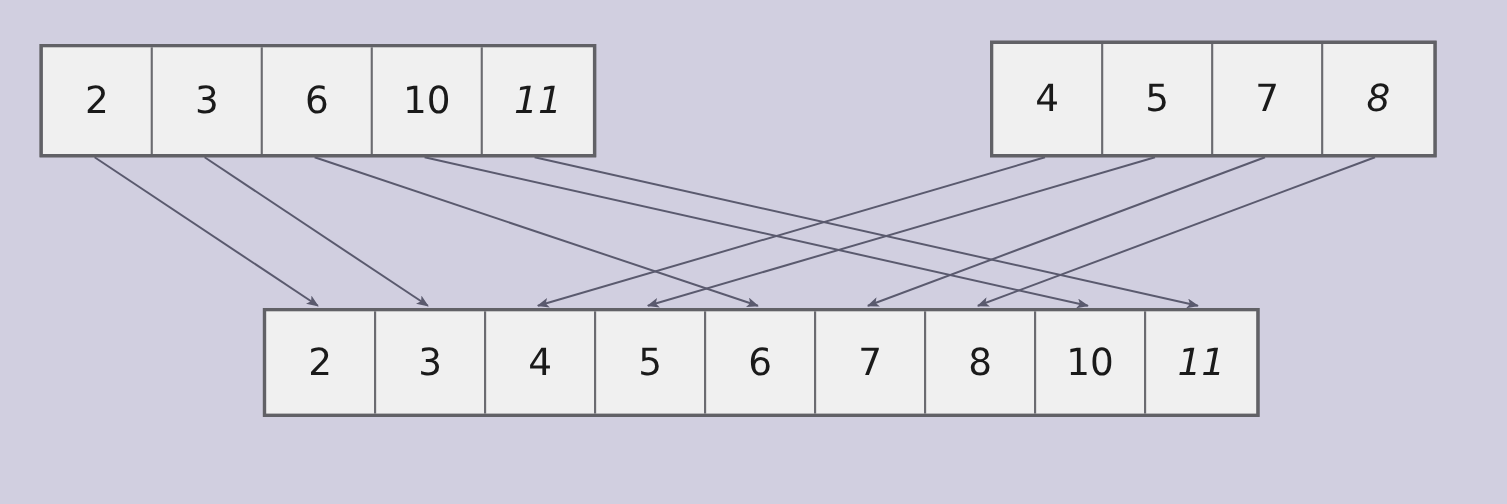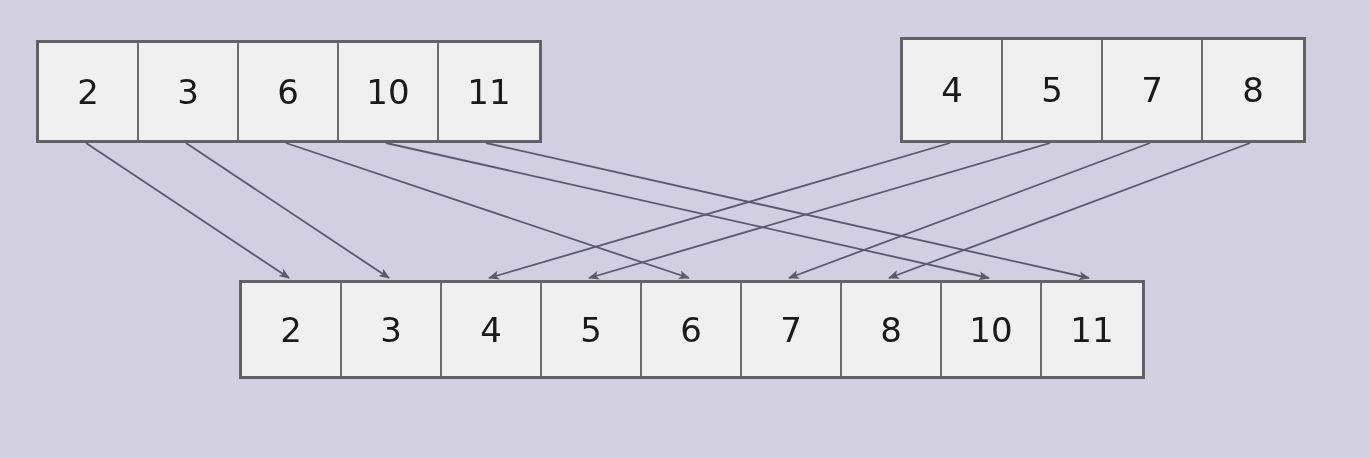--- a/index.html
+++ b/index.html
@@ -42,20 +42,21 @@
     border-right: 2px solid #6b6b70;
     display: flex;
     align-items: center;
     justify-content: center;
     font-size: 34px;
     color: #1a1a1a;
     line-height: 1;
   }
   .cell:last-child {
     border-right: none;
+    font-style: italic;
   }
   #array-left {
     left: 36px;
     top: 40px;
     height: 103px;
   }
   #array-left .cell { width: 100px; }
   #array-right {
     left: 900px;
     top: 37px;

